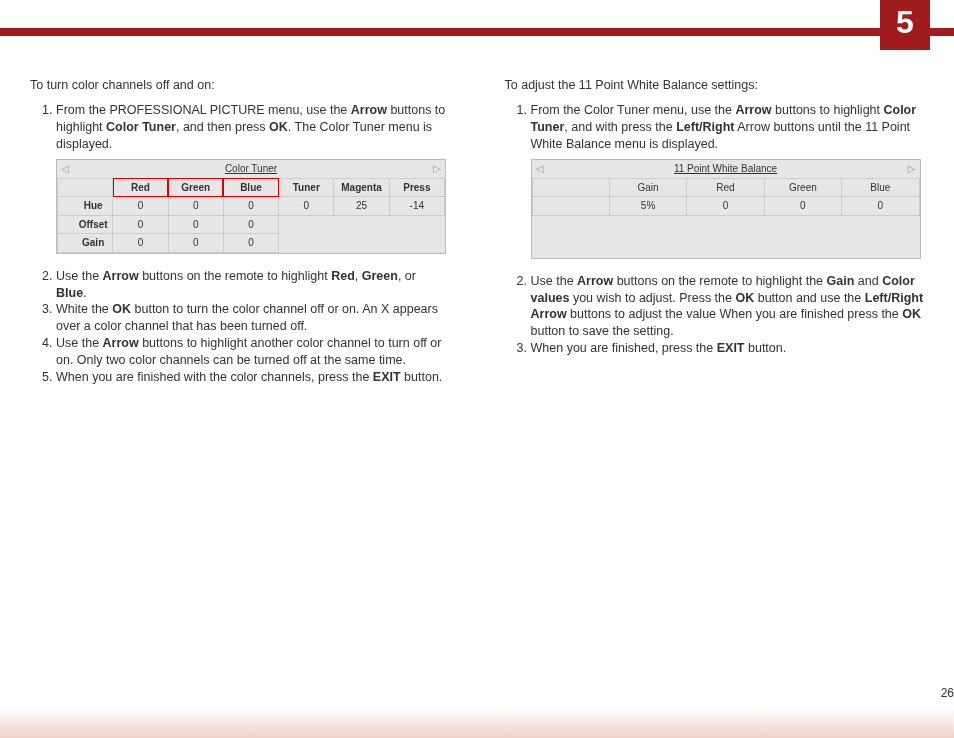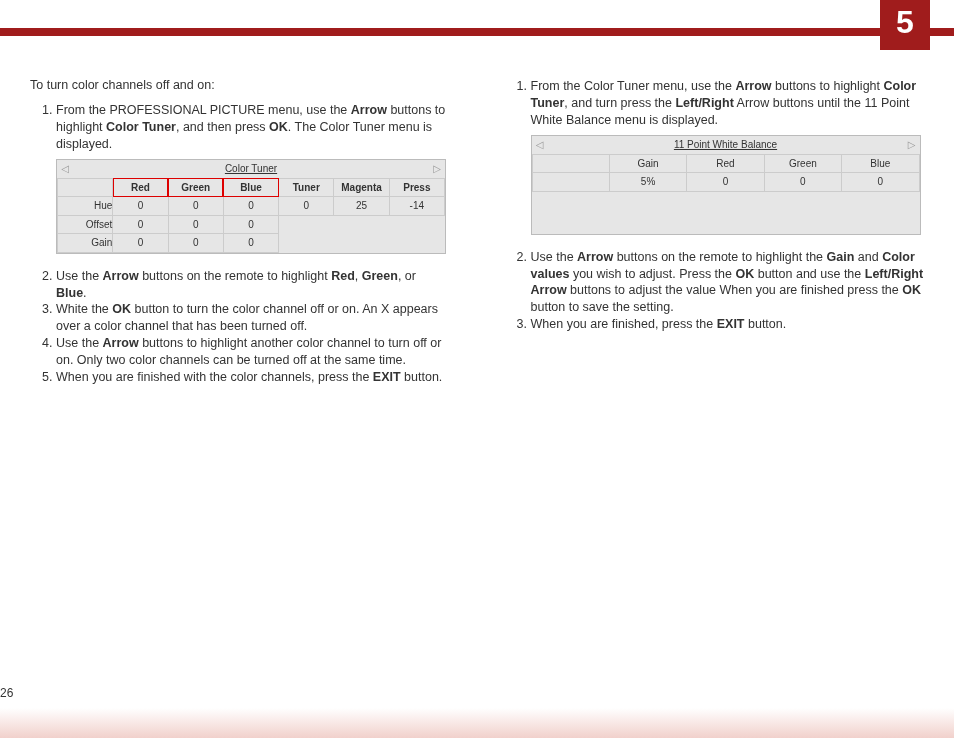--- a/index.html
+++ b/index.html
@@ -79,23 +79,23 @@
     font-size: 10px;
     table-layout: fixed;
   }
   table.tuner th, table.tuner td {
     border: 1px solid #ccc;
     text-align: center;
     padding: 2px 0;
     height: 16px;
   }
   table.tuner th.rowh {
-    text-align: right;
+    text-align: center;
     padding-left: 16px;
-    font-weight: normal;
+    font-weight: bold;
   }
   table.tuner td.empty { background: #e6e6e6; border-color:#e6e6e6; }
   .rgb-box { outline: 1px solid #d00; outline-offset: -1px; }
 
   .wb-frame {
     background: #e6e6e6;
     border: 1px solid #bbb;
     width: 390px;
     height: 100px;
     margin: 6px 0 14px 0;
@@ -113,21 +113,21 @@
     height: 16px;
     font-weight: normal;
   }
   table.wb th.rowh { text-align:left; padding-left:4px; }
 
   .page-number {
     position: absolute;
     bottom: 38px;
     left: 0;
     width: 954px;
-    text-align: left;
+    text-align: right;
     font-size: 12px;
   }
   .footer-gradient {
     position: absolute;
     bottom: 0;
     left: 0;
     width: 954px;
     height: 30px;
     background: linear-gradient(to bottom, rgba(200,70,50,0) 0%, rgba(200,70,50,0.25) 100%);
   }
@@ -200,23 +200,24 @@
       <li>
         <span>Use the </span><b>Arrow</b><span> buttons to highlight another color channel to turn off or on. Only two color channels can be turned off at the same time.</span>
       </li>
       <li>
         <span>When you are finished with the color channels, press the </span><b>EXIT</b><span> button.</span>
       </li>
     </ol>
   </div>
 
   <div class="col">
+    <p class="intro">To adjust the 11 Point White Balance settings:</p>
     <ol class="steps">
       <li>
-        <span>From the Color Tuner menu, use the </span><b>Arrow</b><span> buttons to highlight </span><b>Color Tuner</b><span>, and turn press the </span><b>Left/Right</b><span> Arrow buttons until the 11 Point White Balance menu is displayed.</span>
+        <span>From the Color Tuner menu, use the </span><b>Arrow</b><span> buttons to highlight </span><b>Color Tuner</b><span>, and with press the </span><b>Left/Right</b><span> Arrow buttons until the 11 Point White Balance menu is displayed.</span>
 
         
         <div class="wb-frame">
           <div class="tuner-header">
             <span class="arrow">◁</span>
             <span class="title">11 Point White Balance</span>
             <span class="arrow">▷</span>
           </div>
           <table class="wb">
             <tbody>

